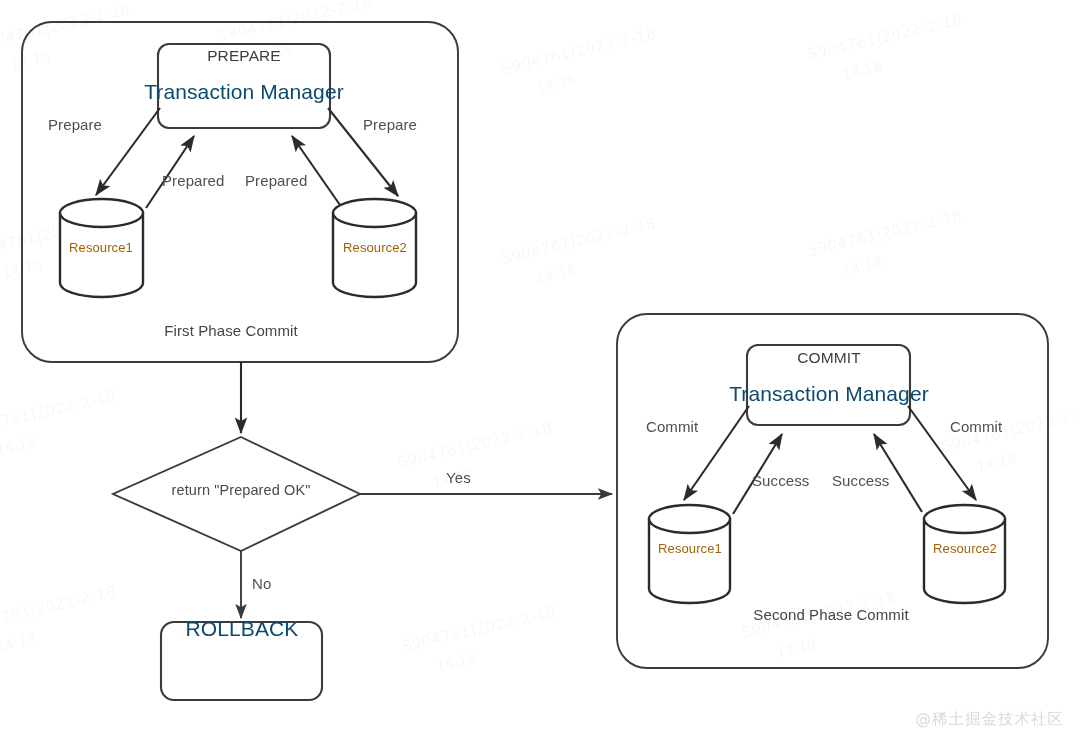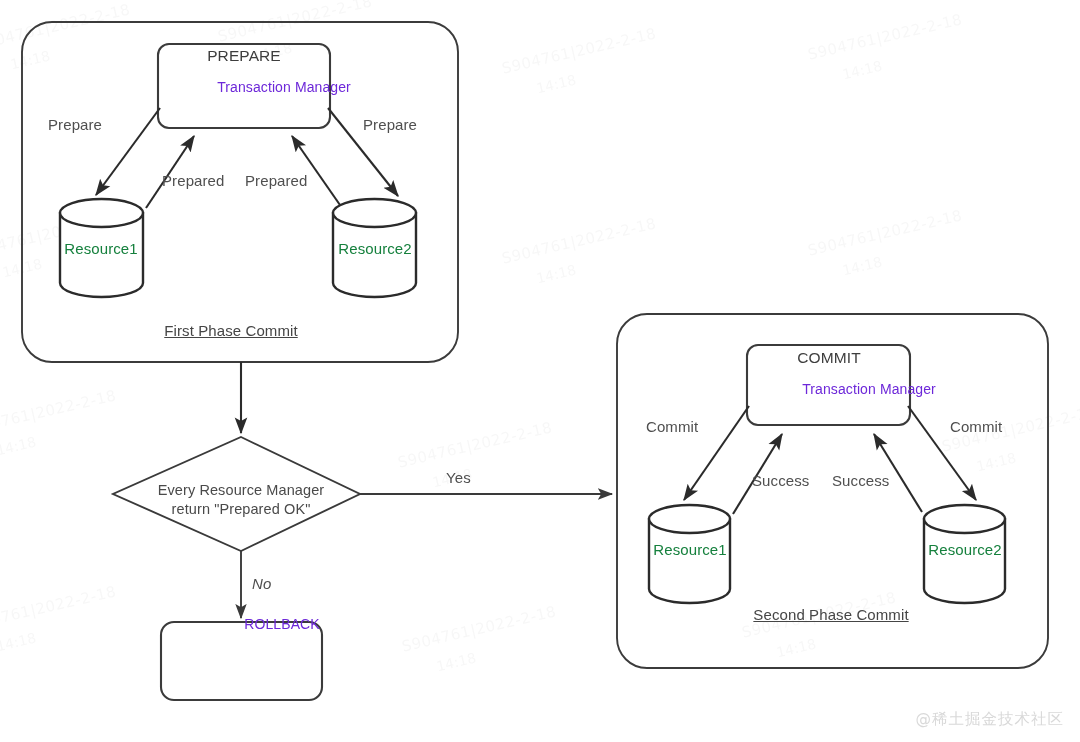--- a/index.html
+++ b/index.html
@@ -62,48 +62,46 @@
     font-size: 15px;
     line-height: 1.25;
     white-space: nowrap;
     letter-spacing: 0.1px;
   }
   .lbl-center {
     text-align: center;
     transform: translateX(-50%);
   }
   .lbl-node {
-    color: #6d28d9;
-    font-size: 14px;
-    margin-left: 40px;
+    color: #0c4a6e;
+    font-size: 21px;
   }
   .lbl-title {
     color: #3d3d3d;
     font-size: 15.5px;
   }
   .lbl-edge {
     color: #4f4f4f;
     font-size: 15px;
   }
   .lbl-cyl {
-    color: #15803d;
-    font-size: 15px;
+    color: #a16207;
+    font-size: 13px;
   }
   .lbl-diamond {
     color: #4a4a4a;
     font-size: 14.5px;
     text-align: center;
     line-height: 1.3;
     white-space: normal;
     width: 220px;
   }
   .lbl-phase {
     color: #454545;
     font-size: 15px;
-    text-decoration: underline;
   }
   
   #bg-watermarks {
     position: absolute;
     left: 0;
     top: 0;
     width: 1080px;
     height: 742px;
     pointer-events: none;
     overflow: hidden;
@@ -254,26 +252,25 @@
   <div class="lbl lbl-edge" style="left:363px; top:116px;">Prepare</div>
   <div class="lbl lbl-edge" style="left:162px; top:172px;">Prepared</div>
   <div class="lbl lbl-edge" style="left:245px; top:172px;">Prepared</div>
 
   <div class="lbl lbl-cyl lbl-center" style="left:101px; top:240px;">Resource1</div>
   <div class="lbl lbl-cyl lbl-center" style="left:375px; top:240px;">Resource2</div>
 
   <div class="lbl lbl-phase lbl-center" style="left:231px; top:322px;">First Phase Commit</div>
 
   <div class="lbl lbl-diamond" style="left:131px; top:481px;">
-    <div>Every Resource Manager</div>
     <div>return "Prepared OK"</div>
   </div>
 
   <div class="lbl lbl-edge" style="left:446px; top:469px;">Yes</div>
-  <div class="lbl lbl-edge" style="left:252px; top:575px;font-style:italic;">No</div>
+  <div class="lbl lbl-edge" style="left:252px; top:575px;">No</div>
 
   <div class="lbl lbl-node lbl-center" style="left:242px; top:616px;">ROLLBACK</div>
 
   <div class="lbl lbl-title lbl-center" style="left:829px; top:348px;">COMMIT</div>
   <div class="lbl lbl-node lbl-center" style="left:829px; top:381px;">Transaction Manager</div>
 
   <div class="lbl lbl-edge" style="left:646px; top:418px;">Commit</div>
   <div class="lbl lbl-edge" style="left:950px; top:418px;">Commit</div>
   <div class="lbl lbl-edge" style="left:752px; top:472px;">Success</div>
   <div class="lbl lbl-edge" style="left:832px; top:472px;">Success</div>

